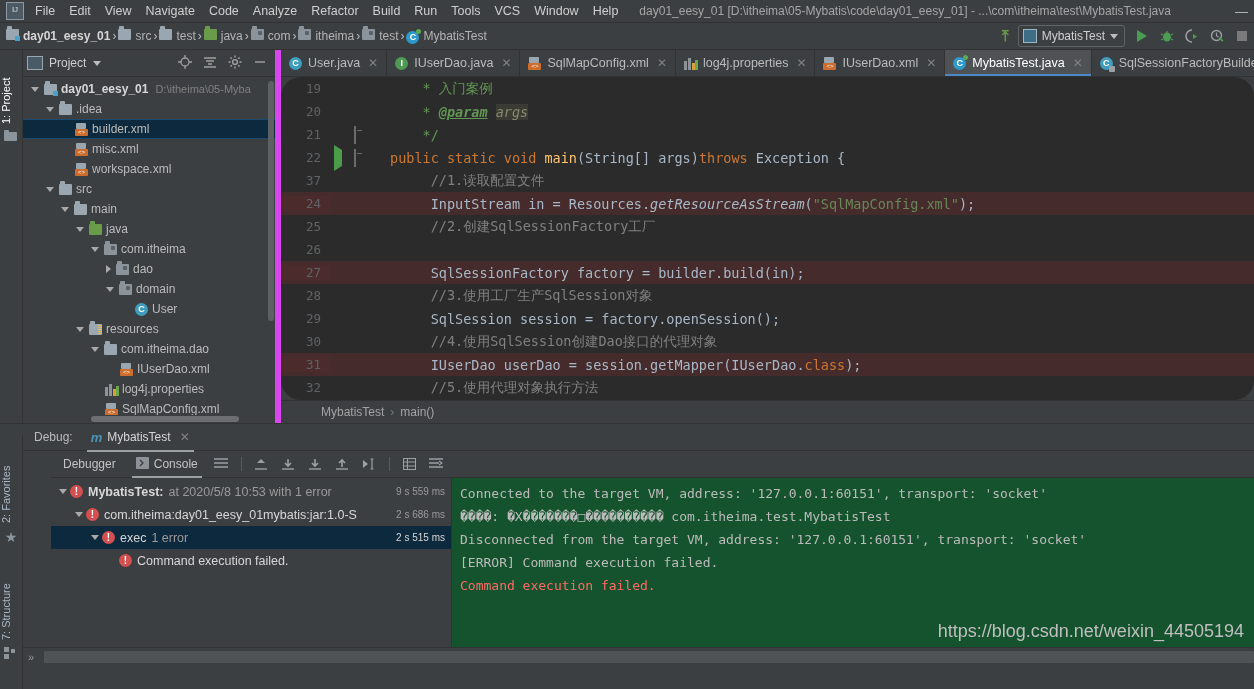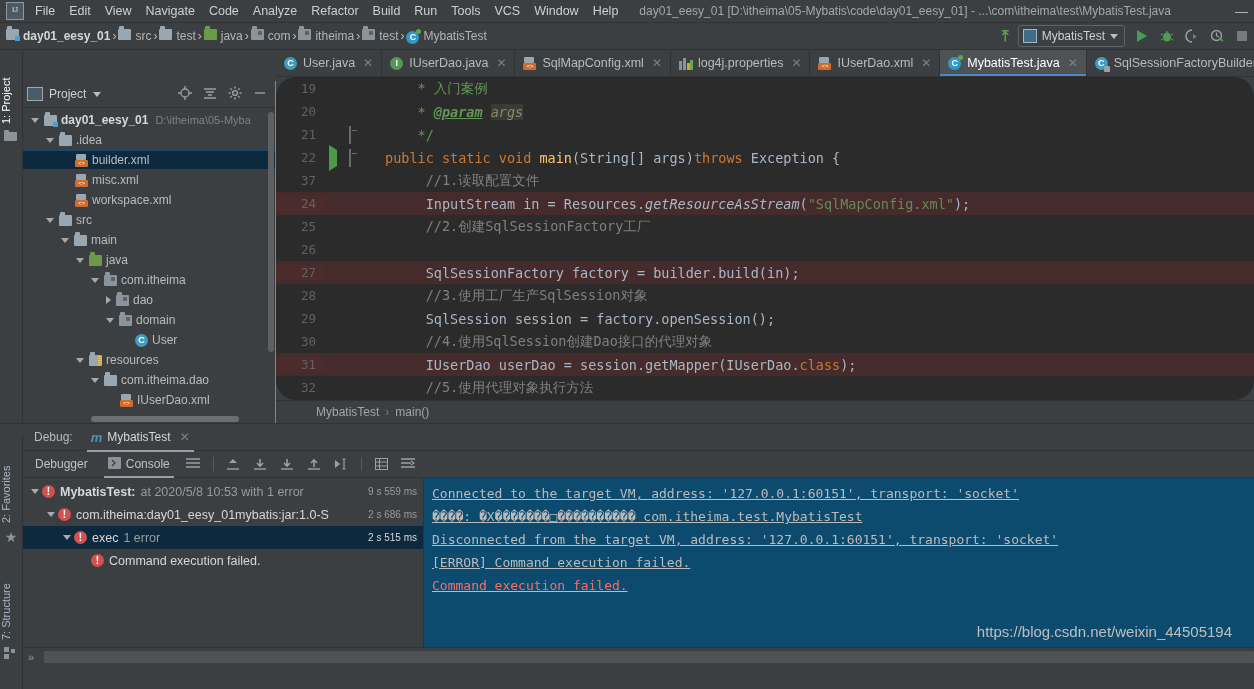--- a/index.html
+++ b/index.html
@@ -48,21 +48,21 @@
   .updown{color:#6a9b48;font-size:15px;font-weight:bold;}
   
   #main{display:flex;height:373px;}
   
   #leftstrip{width:22px;background:#3c3f41;border-right:1px solid #323232;position:relative;}
   .vtab{position:absolute;left:0;width:22px;writing-mode:vertical-rl;transform:rotate(180deg);
      font-size:11px;color:#a9b7c6;white-space:nowrap;text-align:left;}
   .vtab.sel{color:#ffffff;}
   .vstrip-ic{position:absolute;left:4px;width:14px;height:14px;}
   
-  #project{width:252px;background:#3c3f41;display:flex;flex-direction:column;border-right:1px solid #d946ef;margin-top:31px;}
+  #project{width:252px;background:#3c3f41;display:flex;flex-direction:column;border-right:6px solid #d946ef;}
   #proj-header{height:26px;display:flex;align-items:center;padding:0 4px;border-bottom:1px solid #323232;}
   #proj-header .title{margin-left:6px;font-size:12px;color:#cfcfcf;}
   .pane-ic{width:14px;height:12px;border:1px solid #9aa7b0;background:#4a5b68;}
   .hicons{margin-left:auto;display:flex;align-items:center;gap:11px;padding-right:4px;color:#a0a0a0;}
   #tree{flex:1;overflow:hidden;position:relative;padding-top:2px;font-size:12px;}
   .tnode{height:20px;display:flex;align-items:center;white-space:nowrap;cursor:default;}
   .tnode.sel{background:#0d293e;border-top:1px solid #1b4a72;border-bottom:1px solid #1b4a72;height:18px;}
   .tw{width:0;height:0;margin-right:3px;}
   .tw.down{border-left:4px solid transparent;border-right:4px solid transparent;border-top:5px solid #a9a9a9;}
   .tw.right{border-top:4px solid transparent;border-bottom:4px solid transparent;border-left:5px solid #a9a9a9;}
@@ -113,46 +113,46 @@
   #breadcrumbs{height:22px;background:#3c3f41;display:flex;align-items:center;padding-left:40px;
      font-size:12px;color:#a3a3a3;border-top:1px solid #323232;}
   #breadcrumbs .sep{margin:0 6px;color:#787878;}
   
   #debug{height:auto;background:#3c3f41;display:flex;flex-direction:column;border-top:1px solid #323232;}
   #debug-tabbar{height:26px;display:flex;align-items:center;padding-left:22px;border-bottom:1px solid #323232;}
   #debug-tabbar .lbl{margin-left:12px;color:#bbbbbb;font-size:12px;}
   .dtab{display:flex;align-items:center;gap:5px;margin-left:14px;padding:3px 4px;position:relative;color:#d6d6d6;font-size:12px;}
   .dtab.sel:after{content:"";position:absolute;left:0;right:0;bottom:-4px;height:2px;background:#9aa0a6;}
   .mvn-ic{color:#4f93b8;font-style:italic;font-weight:bold;font-size:13px;}
-  #debug-body{display:flex;flex:1;min-height:0;}
+  #debug-body{display:flex;flex:1;min-height:0;gap:28px;}
   #dstrip{width:22px;background:#3c3f41;display:flex;flex-direction:column;align-items:center;
      padding-top:6px;gap:12px;border-right:1px solid #323232;}
   .dstrip-ic{width:16px;height:16px;display:flex;align-items:center;justify-content:center;color:#8d9298;font-size:13px;}
   #dmain{flex:1;display:flex;flex-direction:column;min-width:0;}
   #dtoolbar{height:26px;display:flex;align-items:center;gap:12px;padding-left:8px;border-bottom:1px solid #323232;}
   .dtool{color:#c2c2c2;font-size:12px;padding:2px 4px;position:relative;}
   .dtool.sel:after{content:"";position:absolute;left:0;right:0;bottom:-4px;height:2px;background:#9aa0a6;}
   .dsep{width:1px;height:14px;background:#5a5a5a;}
   .ticon{width:15px;height:15px;display:flex;align-items:center;justify-content:center;color:#9aa0a6;font-size:12px;}
   #dsplit{flex:1;display:flex;min-height:0;}
   #dtree{width:400px;background:#3c3f41;border-right:1px solid #323232;padding-top:2px;font-size:12.5px;overflow:hidden;}
   .drow{height:23px;display:flex;align-items:center;white-space:nowrap;padding-right:6px;}
   .drow.sel{background:#0d293e;}
   .err-ic{width:13px;height:13px;border-radius:50%;background:#d45050;color:#fff;font-size:10px;
      line-height:13px;text-align:center;font-weight:bold;display:inline-block;}
   .dname{margin-left:5px;color:#d7d7d7;}
   .dname.bold{font-weight:bold;}
   .dsub{margin-left:5px;color:#9a9a9a;}
   .dtime{margin-left:auto;color:#9a9a9a;font-size:10px;}
   .drow.sel .dtime{color:#d7d7d7;text-align:right;}
-  #console{flex:1;background:#0c4a6e;padding:4px 0 0 8px;overflow:hidden;position:relative;
-     font-family:"DejaVu Sans Mono","Liberation Mono",monospace;font-size:13px;line-height:23px;color:#bbbbbb;text-decoration:underline;}
+  #console{flex:1;background:#14532d;padding:4px 0 0 8px;overflow:hidden;position:relative;
+     font-family:"DejaVu Sans Mono","Liberation Mono",monospace;font-size:13px;line-height:23px;color:#bbbbbb;}
   .coline{white-space:pre;}
   .coline.red{color:#ff6b68;}
-  #watermark{position:absolute;right:22px;bottom:4px;color:#bfbfbf;font-size:15px;
+  #watermark{position:absolute;right:10px;bottom:4px;color:#bfbfbf;font-size:18px;
      font-family:"Liberation Sans",sans-serif;}
   
   #statusbar{height:18px;background:#3c3f41;display:flex;align-items:center;border-top:1px solid #323232;}
   #statusbar .chev{margin-left:28px;color:#9a9a9a;font-size:11px;}
   #statusbar .field{margin-left:10px;flex:1;height:12px;background:#4f5356;border-radius:1px;}
 </style>
 </head>
 <body>
 
 <div id="titlebar">

